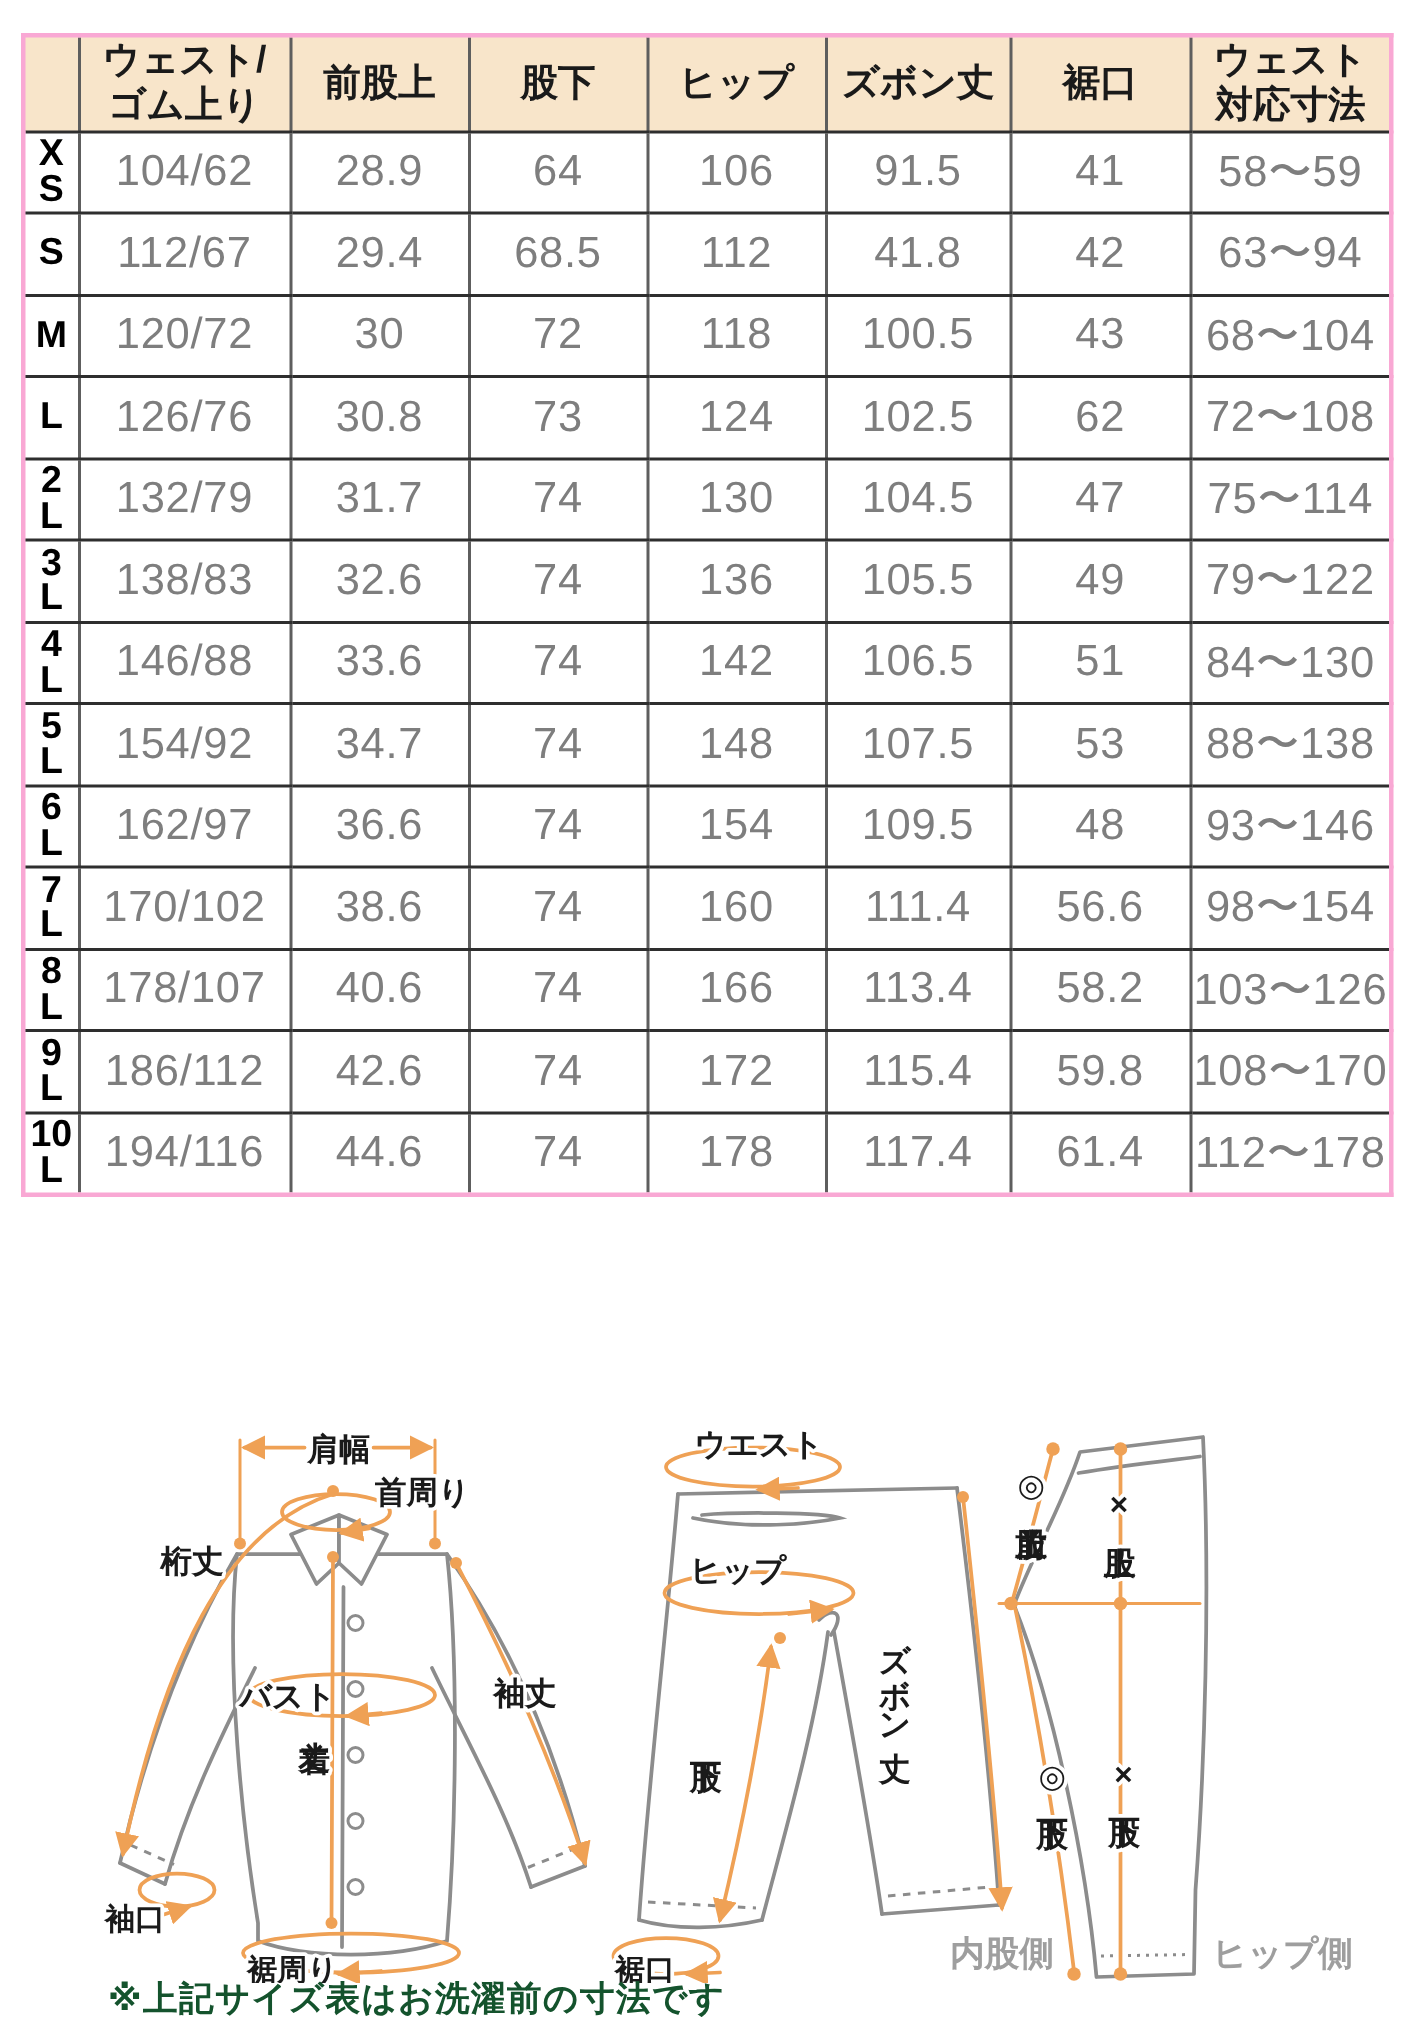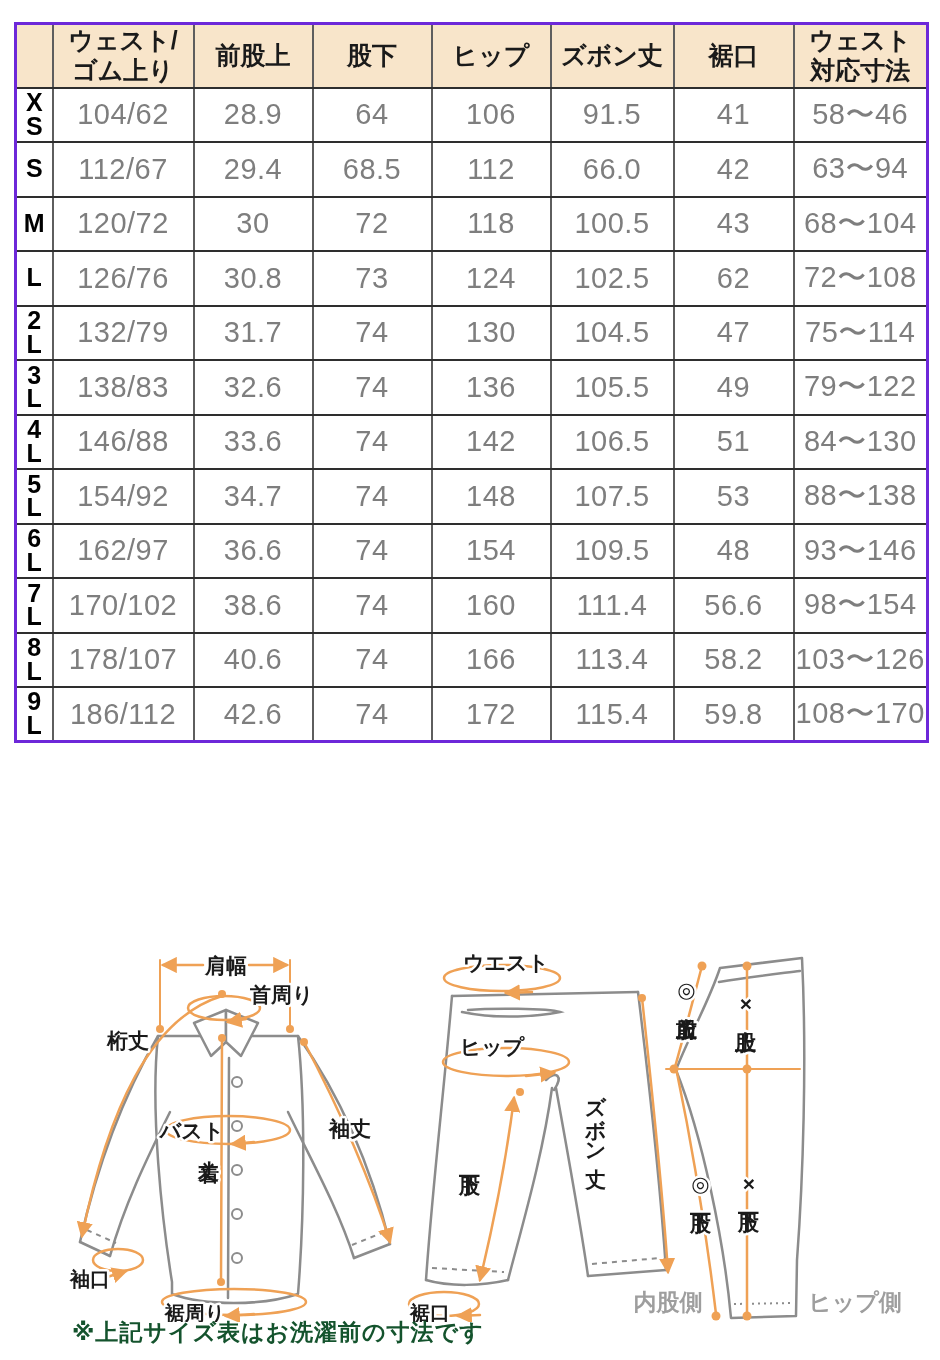--- a/index.html
+++ b/index.html
@@ -11,21 +11,21 @@
     --ink:#1A1A1A;
   }
   html,body{margin:0;padding:0;background:#fff;}
   body{font-family:"Liberation Sans","DejaVu Sans",sans-serif;}
   .canvas{position:relative;width:940px;height:1360px;background:#fff;overflow:hidden;}
 
   
   table.size-table{
     position:absolute;left:14px;top:22px;width:912px;
     border-collapse:collapse;table-layout:fixed;
-    border:3px solid #6d28d9;
+    border:3px solid #f9a8d4;
   }
   .size-table th,.size-table td{
     border-left:2px solid #5E5E5E;border-right:2px solid #5E5E5E;
     border-top:2px solid #2E2E2E;border-bottom:2px solid #2E2E2E;
     vertical-align:middle;text-align:center;padding:0;
     white-space:pre-line;
   }
   .size-table thead tr{height:64px;}
   .size-table tbody tr{height:54.5px;}
   .size-table thead th{
@@ -96,29 +96,29 @@
     <tbody id="table-body">
         <tr>
       <th class="size">X
 S</th>
       <td class="val">104/62</td>
       <td class="val">28.9</td>
       <td class="val">64</td>
       <td class="val">106</td>
       <td class="val">91.5</td>
       <td class="val">41</td>
-      <td class="val">58〜46</td>
+      <td class="val">58〜59</td>
     </tr>
         <tr>
       <th class="size">S</th>
       <td class="val">112/67</td>
       <td class="val">29.4</td>
       <td class="val">68.5</td>
       <td class="val">112</td>
-      <td class="val">66.0</td>
+      <td class="val">41.8</td>
       <td class="val">42</td>
       <td class="val">63〜94</td>
     </tr>
         <tr>
       <th class="size">M</th>
       <td class="val">120/72</td>
       <td class="val">30</td>
       <td class="val">72</td>
       <td class="val">118</td>
       <td class="val">100.5</td>
@@ -215,20 +215,31 @@
         <tr>
       <th class="size">9
 L</th>
       <td class="val">186/112</td>
       <td class="val">42.6</td>
       <td class="val">74</td>
       <td class="val">172</td>
       <td class="val">115.4</td>
       <td class="val">59.8</td>
       <td class="val">108〜170</td>
+    </tr>
+        <tr>
+      <th class="size">10
+L</th>
+      <td class="val">194/116</td>
+      <td class="val">44.6</td>
+      <td class="val">74</td>
+      <td class="val">178</td>
+      <td class="val">117.4</td>
+      <td class="val">61.4</td>
+      <td class="val">112〜178</td>
     </tr>
       </tbody>
   </table>
 
   <svg class="diagrams" width="940" height="392" viewBox="0 0 940 392" xmlns="http://www.w3.org/2000/svg">
     <defs>
       <marker id="ah" viewBox="0 0 10 10" refX="8.5" refY="5" markerWidth="6.5" markerHeight="6.5" orient="auto-start-reverse">
         <path d="M0,0 L10,5 L0,10 z" class="m-dot"></path>
       </marker>
     </defs>

